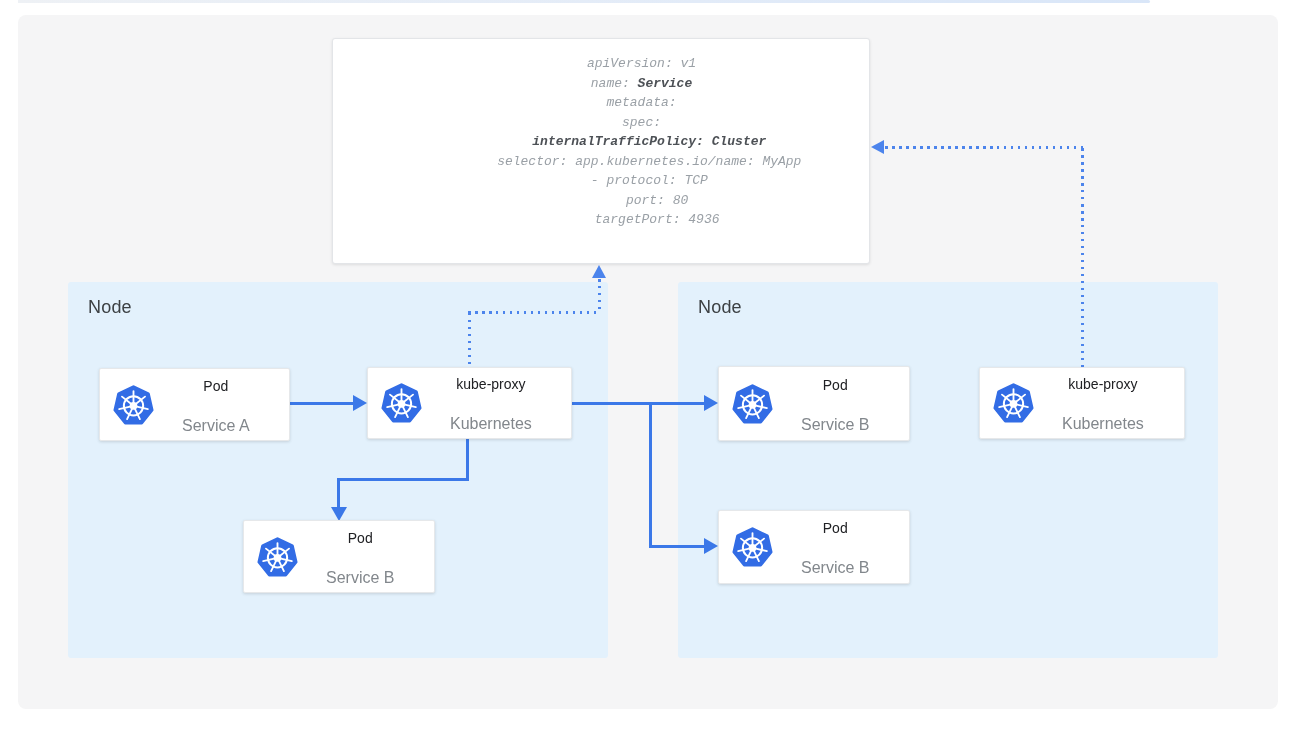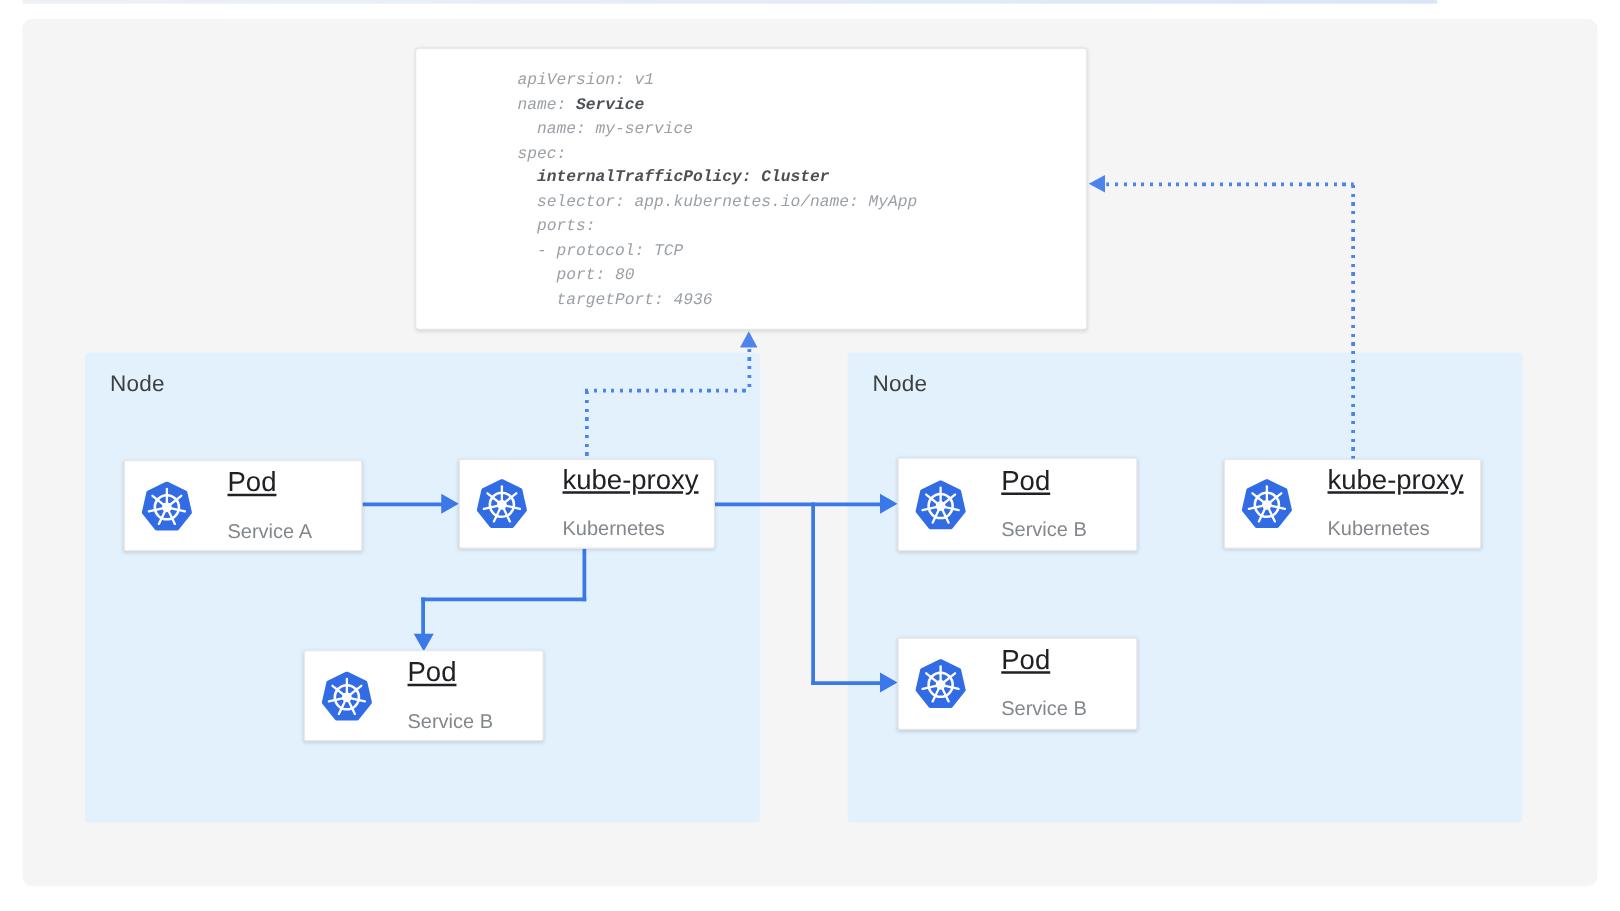--- a/index.html
+++ b/index.html
@@ -10,21 +10,21 @@
     --k8s:#326CE5;
     --title:#202124;
     --subtitle:#82878C;
     --node-label:#3C4043;
     --yaml:#9AA0A6;
     --yaml-bold:#4D5156;
   }
   *{margin:0;padding:0;box-sizing:border-box;}
   html,body{width:1296px;height:729px;background:#ffffff;overflow:hidden;
     font-family:"Liberation Sans",sans-serif;}
-  .stage{position:relative;width:1296px;height:564px;}
+  .stage{position:relative;width:1296px;height:564px;text-align:center;}
 
   .top-divider{position:absolute;left:18px;top:0;width:1132px;height:3px;
     background:linear-gradient(90deg,#eef1f5 0%,#e2ebf8 60%,#d9e6f8 100%);
     border-radius:0 3px 3px 0;}
 
   .panel{position:absolute;left:18px;top:15px;width:1260px;height:694px;
     background:var(--panel-bg);border-radius:8px;}
 
   
   .yaml-card{position:absolute;left:332px;top:38px;width:538px;height:226px;
@@ -42,21 +42,21 @@
     color:var(--node-label);letter-spacing:.2px;}
 
   
   .card{position:absolute;background:#fff;border:1px solid #e6e8ea;
     border-radius:2px;box-shadow:0 1px 3px rgba(60,64,67,.18);
     display:flex;align-items:center;}
   .k8s-icon{position:absolute;left:13px;top:50%;transform:translateY(-50%);
     width:41px;height:41px;display:block;}
   .k8s-icon svg{width:100%;height:100%;display:block;}
   .card-text{position:absolute;left:82px;top:50%;transform:translateY(-50%);}
-  .card-title{font-size:22px;color:var(--title);line-height:24px;text-decoration:underline;}
+  .card-title{font-size:14px;color:var(--title);line-height:24px;}
   .card-subtitle{font-size:16px;color:var(--subtitle);line-height:21px;margin-top:17px;}
 
   
   .hline{position:absolute;height:3px;background:var(--solid);}
   .vline{position:absolute;width:3px;background:var(--solid);}
   .head{position:absolute;width:0;height:0;}
   .head.right{border-top:8px solid transparent;border-bottom:8px solid transparent;
     border-left:14px solid var(--solid);}
   .head.down{border-left:8px solid transparent;border-right:8px solid transparent;
     border-top:14px solid var(--solid);}
@@ -93,25 +93,24 @@
     </symbol>
   </svg>
 
   <div class="top-divider"></div>
   <div class="panel"></div>
 
   <div class="yaml-card">
     <div class="yaml-code">
         <div class="yline"><span>apiVersion: v1</span></div>
         <div class="yline"><span>name: </span><b>Service</b></div>
-        <div class="yline"><span>  name: my-service</span></div>
+        <div class="yline"><span>metadata:</span></div>
         <div class="yline"><span>spec:</span></div>
         <div class="yline"><span>  </span><b>internalTrafficPolicy: Cluster</b></div>
         <div class="yline"><span>  selector: app.kubernetes.io/name: MyApp</span></div>
-        <div class="yline"><span>  ports:</span></div>
         <div class="yline"><span>  - protocol: TCP</span></div>
         <div class="yline"><span>    port: 80</span></div>
         <div class="yline"><span>    targetPort: 4936</span></div>
       </div>
   </div>
 
   <div class="node" style="left:68px">
     <div class="node-label">Node</div>
   </div>
   <div class="node" style="left:678px">

